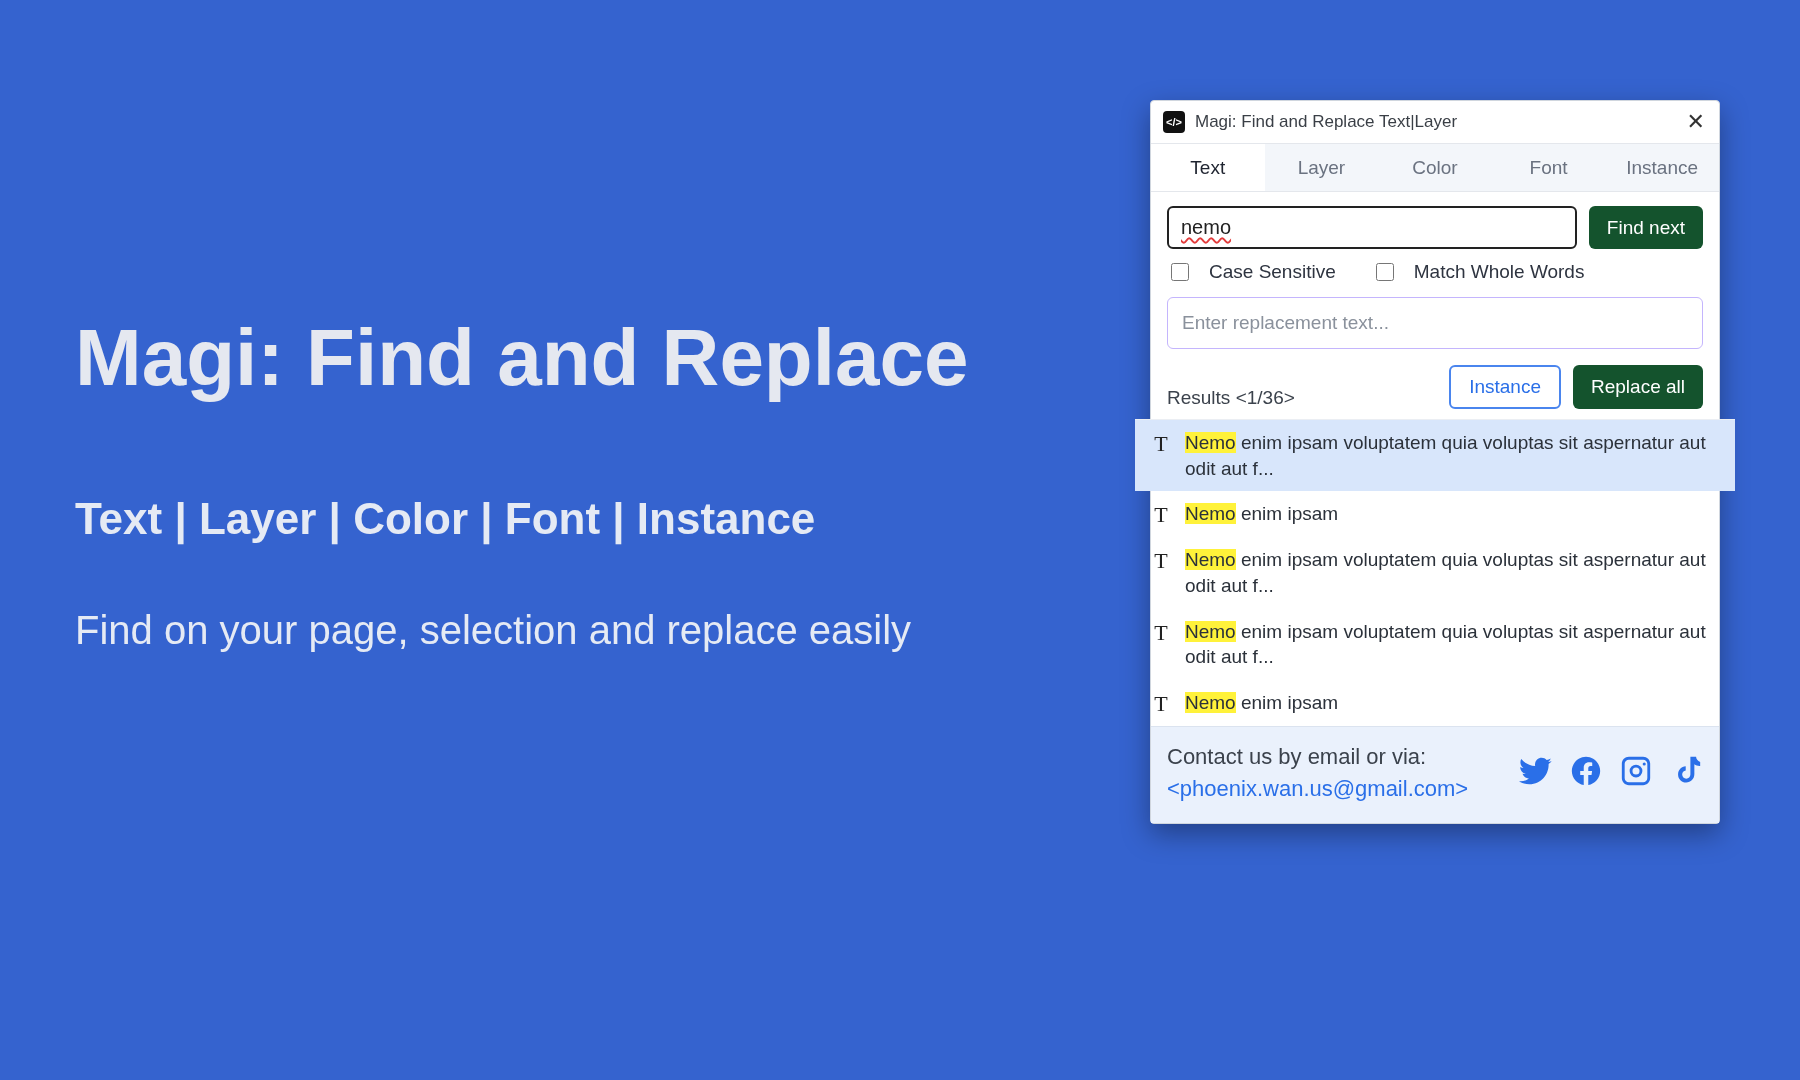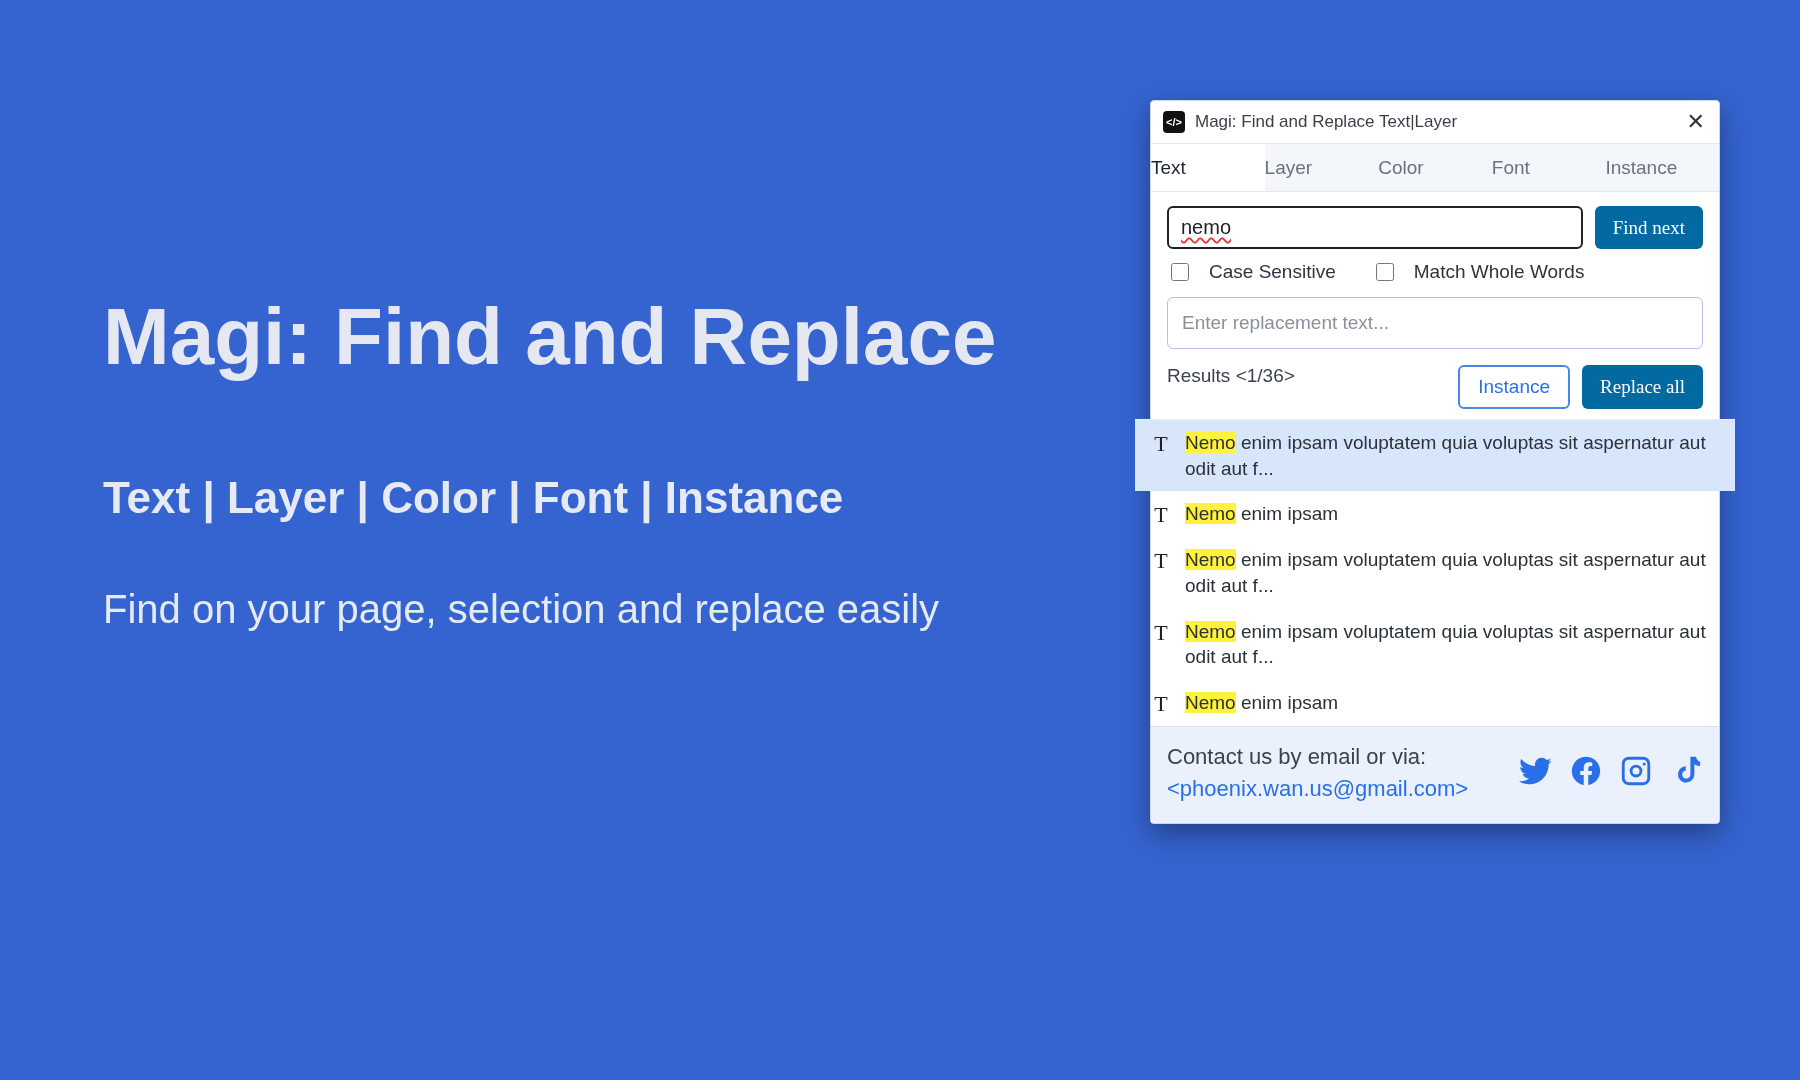--- a/index.html
+++ b/index.html
@@ -7,24 +7,23 @@
   body {
     background: #3563cf;
     font-family: "Segoe UI", Arial, sans-serif;
     position: relative;
     overflow: hidden;
   }
 
   .promo {
     position: absolute;
     left: 75px;
-    top: 295px;
+    top: 316px;
     color: #e5e8f0;
     width: 1050px;
-    margin-left: 28px;
   }
   .promo h1 {
     font-size: 80px;
     font-weight: 700;
     line-height: 1.05;
     margin-bottom: 85px;
     color: #e5e8f0;
   }
   .promo .cats {
     font-size: 44px;
@@ -79,20 +78,21 @@
     line-height: 1;
   }
 
   .tabs {
     display: flex;
     background: #f3f6fa;
     border-bottom: 1px solid #e4e7ec;
   }
   .tab {
     flex: 1;
+    text-align: center;
     padding: 13px 0 12px;
     font-size: 19px;
     color: #6a7280;
     cursor: pointer;
   }
   .tab.active {
     background: #ffffff;
     color: #1f2430;
     font-weight: 500;
   }
@@ -124,23 +124,22 @@
   }
   .btn {
     border: none;
     border-radius: 6px;
     font-size: 19px;
     padding: 9px 18px;
     cursor: pointer;
     white-space: nowrap;
   }
   .btn-primary {
-    background: #0369a1;
+    background: #14532d;
     color: #fff;
-    font-family: Liberation Serif, serif;
   }
   .btn-outline {
     background: #fff;
     color: #2a6fe8;
     border: 2px solid #4a85ee;
   }
 
   .checks {
     display: flex;
     gap: 40px;
@@ -161,21 +160,21 @@
     border: 1px solid #c4b5fd;
     border-radius: 6px;
     font-size: 19px;
     padding: 14px 14px;
     color: #555;
   }
   .replace-input::placeholder { color: #8a919c; }
 
   .replace-row {
     display: flex;
-    align-items: flex-start;
+    align-items: flex-end;
     justify-content: space-between;
     padding-top: 16px;
     padding-bottom: 10px;
     gap: 12px;
   }
   .results-label {
     font-size: 19px;
     color: #3b424c;
   }
   .replace-buttons { display: flex; gap: 12px; }

